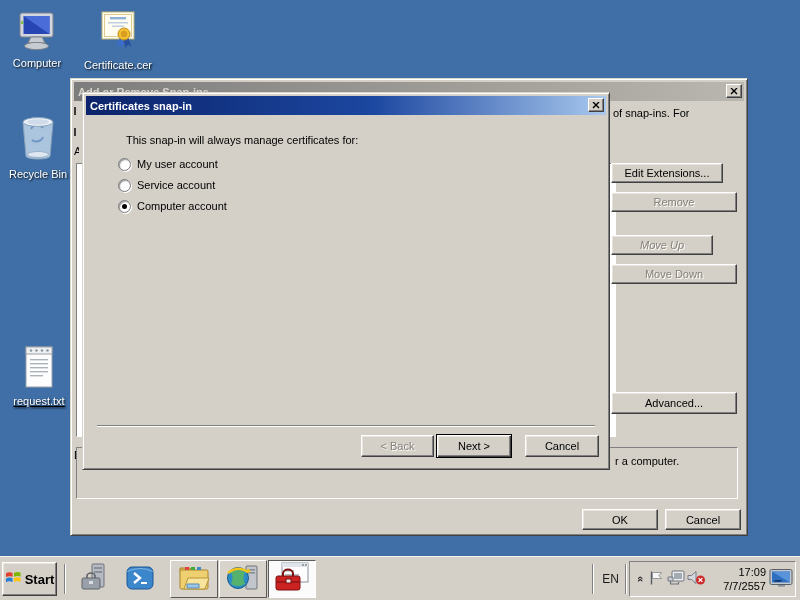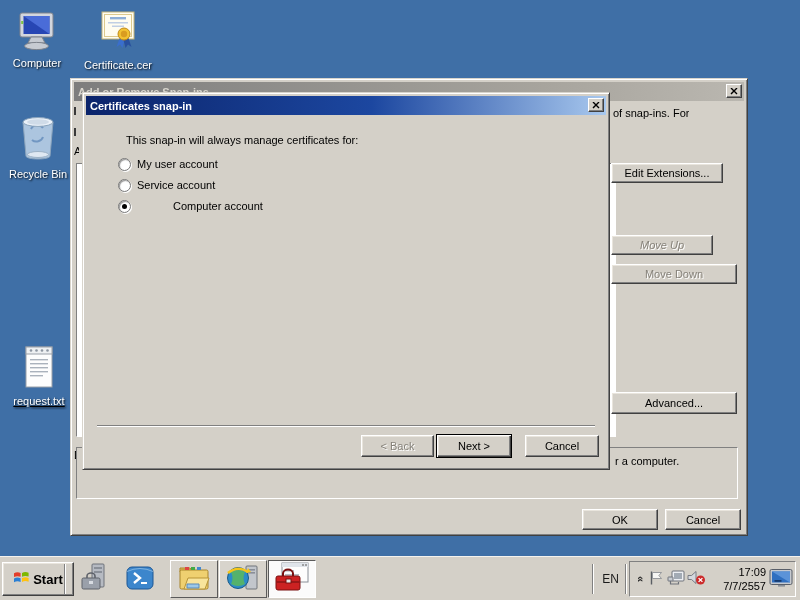--- a/index.html
+++ b/index.html
@@ -31,21 +31,21 @@
   .tickmark{position:absolute;width:2px;height:8px;background:#3a3a3a;}
   
   .radio-row{position:absolute;display:flex;align-items:center;height:14px;}
   .radio{width:11px;height:11px;border-radius:50%;background:#fff;border:1px solid #787878;
          box-shadow:inset 1px 1px 1px rgba(64,64,64,.55),1px 1px 0 #fff;position:relative;}
   .radio.checked::after{content:"";position:absolute;left:3px;top:3px;width:5px;height:5px;border-radius:50%;background:#000;}
   .radio-label{margin-left:6px;font-size:11px;}
   
   .taskbar{position:absolute;left:0;bottom:0;width:800px;height:44px;background:#d4d0c8;
            border-top:1px solid #f4f2ee;box-sizing:border-box;z-index:40;}
-  .start-btn{position:absolute;left:2px;top:5px;width:72px;height:34px;background:#d4d0c8;
+  .start-btn{position:absolute;left:2px;top:5px;width:55px;height:34px;background:#d4d0c8;
            border:1px solid;border-color:#fff #404040 #404040 #fff;box-shadow:inset -1px -1px 0 #808080,inset 1px 1px 0 #e9e5dd;
            display:flex;align-items:center;justify-content:center;gap:3px;font-weight:bold;font-size:13px;padding:0;}
   .tb-divider{position:absolute;top:7px;width:0;height:30px;border-left:1px solid #808080;border-right:1px solid #fff;}
   .ql-icon{position:absolute;top:6px;width:32px;height:32px;display:flex;align-items:center;justify-content:center;}
   .win-btn{position:absolute;top:3px;width:48px;height:38px;display:flex;align-items:center;justify-content:center;
            background:#d8d4cc;border:1px solid;border-color:#fff #5a5a5a #5a5a5a #fff;box-sizing:border-box;}
   .win-btn.active{background:#fbfbfb;border-color:#5a5a5a #fff #fff #5a5a5a;}
   .tray{position:absolute;left:629px;top:4px;width:167px;height:36px;border:1px solid;
         border-color:#808080 #fff #fff #808080;box-sizing:border-box;}
   .tray-item{position:absolute;top:0;height:34px;display:flex;align-items:center;justify-content:center;}
@@ -134,20 +134,21 @@
     </button>
 
     <span class="frag" style="left:542px;top:28px;">of snap-ins. For</span>
     <span class="tickmark" style="left:3px;top:28px;"></span>
     <span class="tickmark" style="left:3px;top:49px;"></span>
     <span class="frag" style="left:3px;top:66px;width:5px;">A</span>
 
     <div class="sunken" style="position:absolute;left:5px;top:84px;width:540px;height:274px;background:#fff;"></div>
 
     <button class="btn" style="left:540px;top:84px;width:112px;height:20px;">Edit Extensions...</button>
+    <button class="btn disabled" style="left:540px;top:113px;width:126px;height:20px;">Remove</button>
     <button class="btn disabled" style="left:540px;top:156px;width:102px;height:20px;font-style:italic;">Move Up</button>
     <button class="btn disabled" style="left:540px;top:185px;width:126px;height:20px;">Move Down</button>
     <button class="btn" style="left:540px;top:313px;width:126px;height:22px;">Advanced...</button>
 
     <span class="frag" style="left:3px;top:370px;width:4px;">D</span>
     <div class="sunken" style="position:absolute;left:5px;top:368px;width:662px;height:52px;background:#d4d0c8;">
       <span class="frag" style="left:538px;top:7px;">r a computer.</span>
     </div>
 
     <button class="btn" style="left:511px;top:430px;width:76px;height:21px;">OK</button>
@@ -167,21 +168,21 @@
     <span class="frag" style="left:43px;top:41px;">This snap-in will always manage certificates for:</span>
 
     <div class="radio-row" style="left:35px;top:64px;">
       <span class="radio"></span>
       <span class="radio-label">My user account</span>
     </div>
     <div class="radio-row" style="left:35px;top:85px;">
       <span class="radio"></span>
       <span class="radio-label">Service account</span>
     </div>
-    <div class="radio-row" style="left:35px;top:106px;gap:36px;">
+    <div class="radio-row" style="left:35px;top:106px;">
       <span class="radio checked"></span>
       <span class="radio-label">Computer account</span>
     </div>
 
     <div class="separator" style="left:14px;top:332px;width:498px;"></div>
 
     <button class="btn disabled" style="left:278px;top:342px;width:73px;height:22px;">&lt; Back</button>
     <button class="btn default" style="left:353px;top:341px;width:76px;height:24px;">Next &gt;</button>
     <button class="btn" style="left:442px;top:342px;width:74px;height:22px;">Cancel</button>
   </div>

